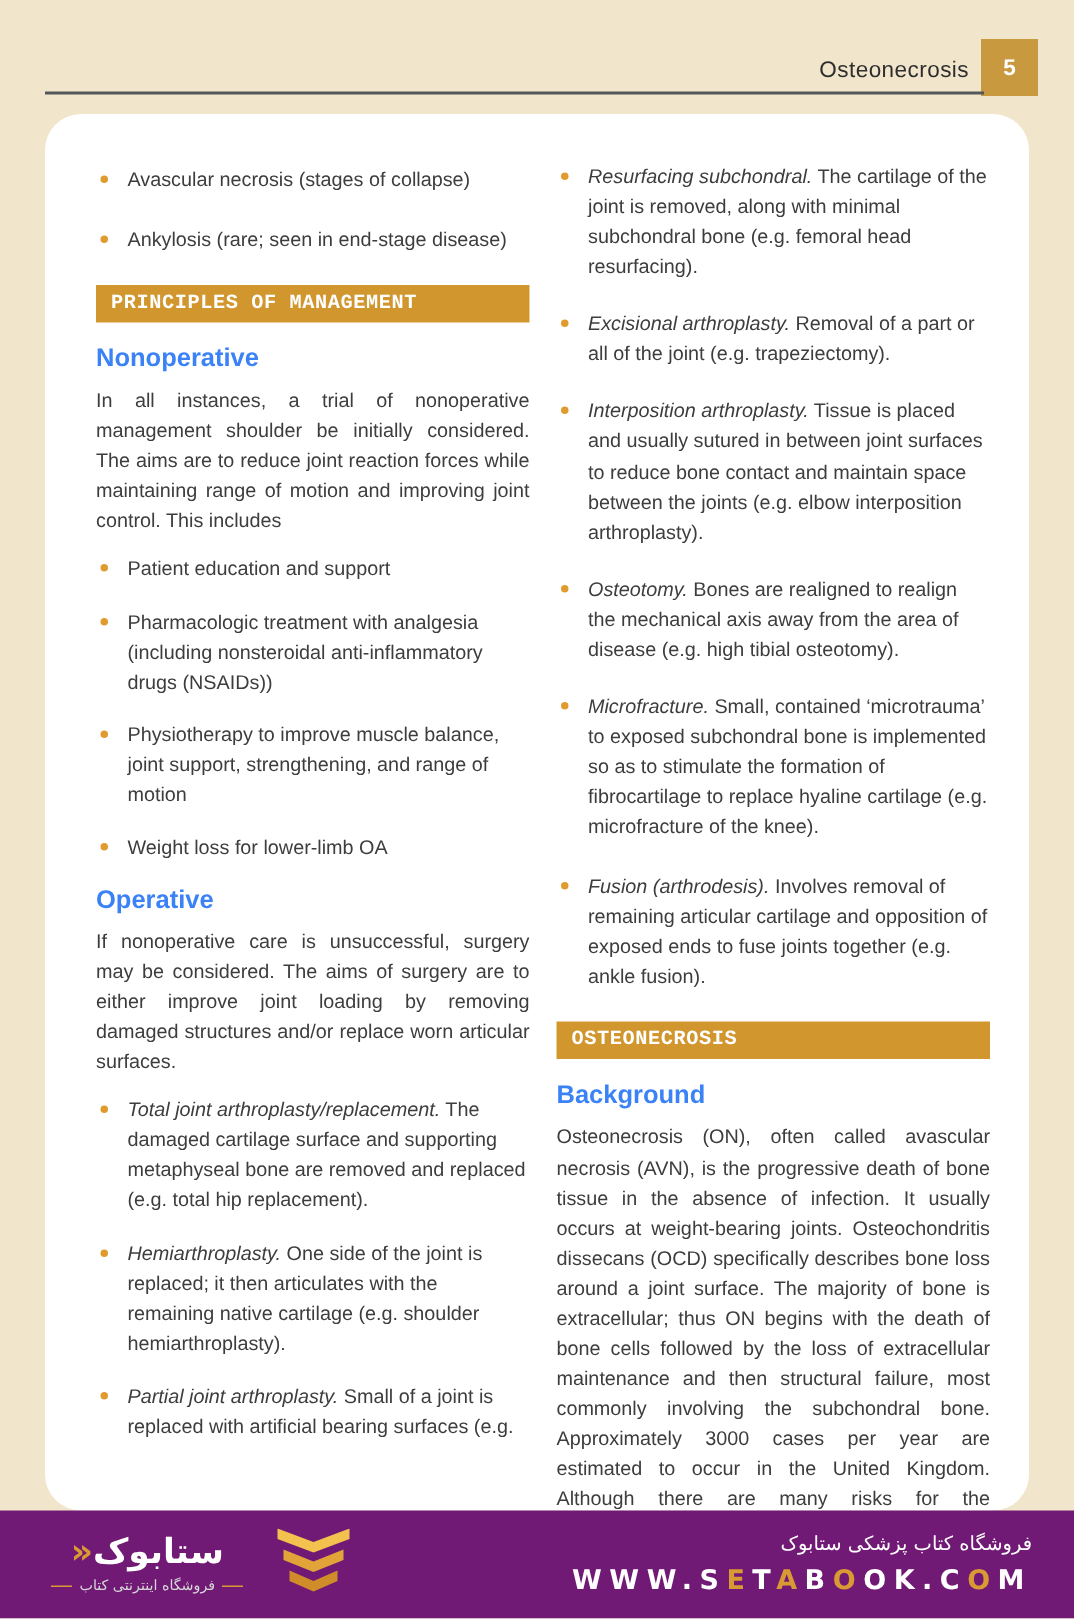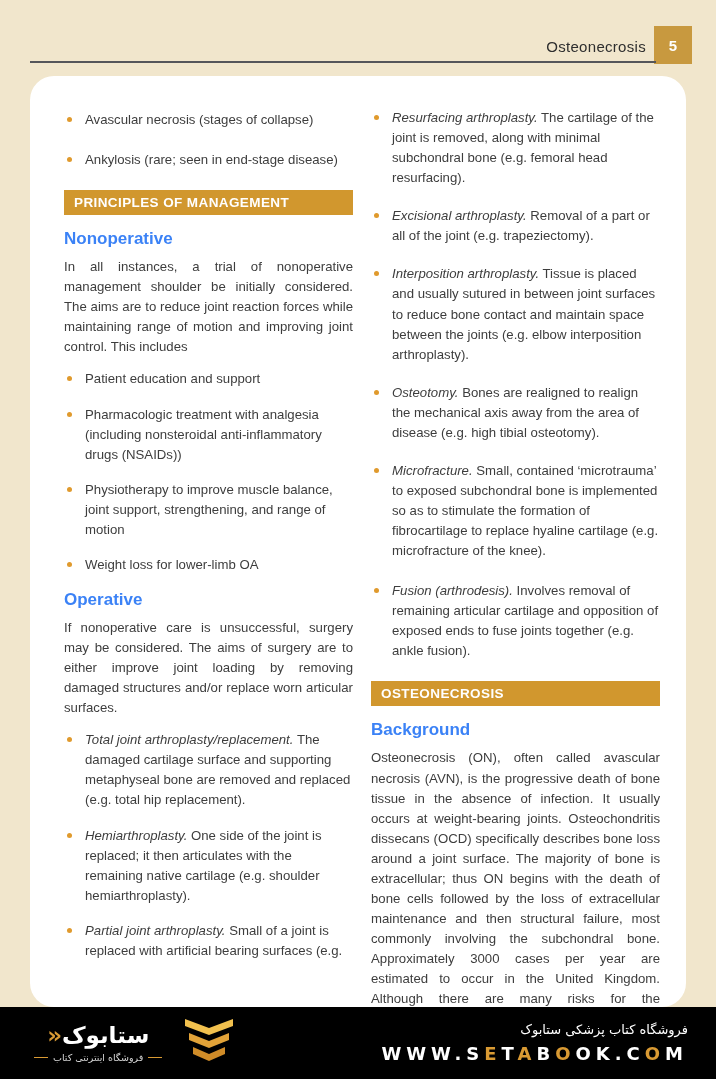--- a/index.html
+++ b/index.html
@@ -55,33 +55,34 @@
     width:5px; height:5px; border-radius:50%;
     background:#e09a2d;
   }
   li em { font-style:italic; }
 
   .section-bar {
     background:#d1972e; color:#ffffff;
     font-weight:bold; font-size:13.5px; letter-spacing:0.4px;
     padding:5px 10px 5px 10px;
     margin:20px 0 14px 0;
+    font-family:Liberation Mono, monospace;
   }
   .subheading {
     color:#3b82f6; font-size:17px; font-weight:bold;
     margin:14px 0 8px 0;
   }
   .toplist { margin-top:4px; }
   .toplist li { margin-bottom:20px; }
 
   
   .footer {
     position:absolute; left:0; bottom:0;
     width:716px; height:72px;
-    background:#000000;
+    background:#701a75;
     display:flex; align-items:center;
     font-family:"DejaVu Sans", sans-serif;
   }
   .f-left { margin-left:34px; text-align:center; }
   .f-logo-word {
     color:#ffffff; font-size:23px; font-weight:bold; direction:rtl;
     line-height:1.1;
   }
   .f-logo-word .chev { color:#d99a33; font-weight:bold; }
   .f-logo-sub {
@@ -167,21 +168,21 @@
         <span class="btext"><em>Partial joint arthroplasty.</em> <span>Small of a joint is replaced with artificial bearing surfaces (e.g.</span></span>
       </li>
     </ul>
   </div>
 
   <div class="col">
 
     <ul class="toplist" style="margin-top:2px;">
       <li style="margin-bottom:18px;">
         <span class="dot"></span>
-        <span class="btext"><em>Resurfacing arthroplasty.</em> <span>The cartilage of the joint is removed, along with minimal subchondral bone (e.g. femoral head resurfacing).</span></span>
+        <span class="btext"><em>Resurfacing subchondral.</em> <span>The cartilage of the joint is removed, along with minimal subchondral bone (e.g. femoral head resurfacing).</span></span>
       </li>
       <li style="margin-bottom:18px;">
         <span class="dot"></span>
         <span class="btext"><em>Excisional arthroplasty.</em> <span>Removal of a part or all of the joint (e.g. trapeziectomy).</span></span>
       </li>
       <li style="margin-bottom:18px;">
         <span class="dot"></span>
         <span class="btext"><em>Interposition arthroplasty.</em> <span>Tissue is placed and usually sutured in between joint surfaces to reduce bone contact and maintain space between the joints (e.g. elbow interposition arthroplasty).</span></span>
       </li>
       <li style="margin-bottom:18px;">

